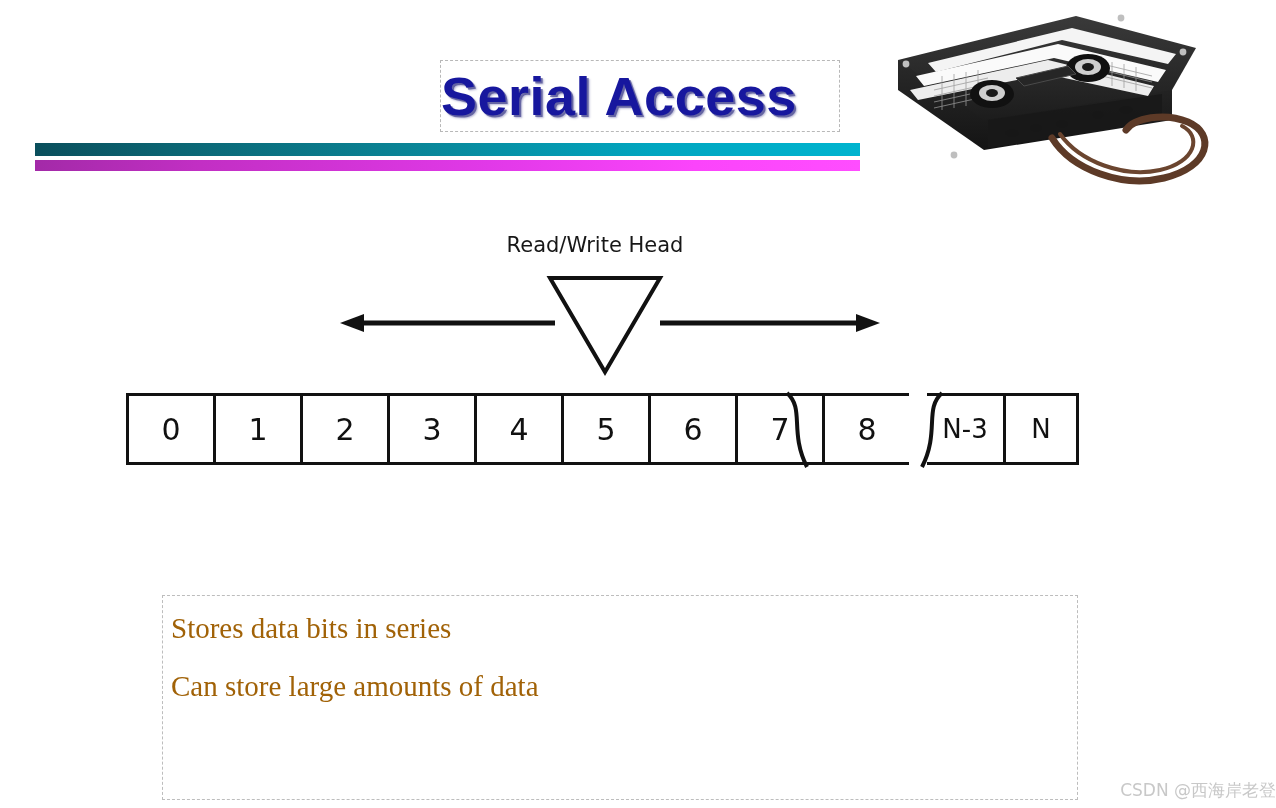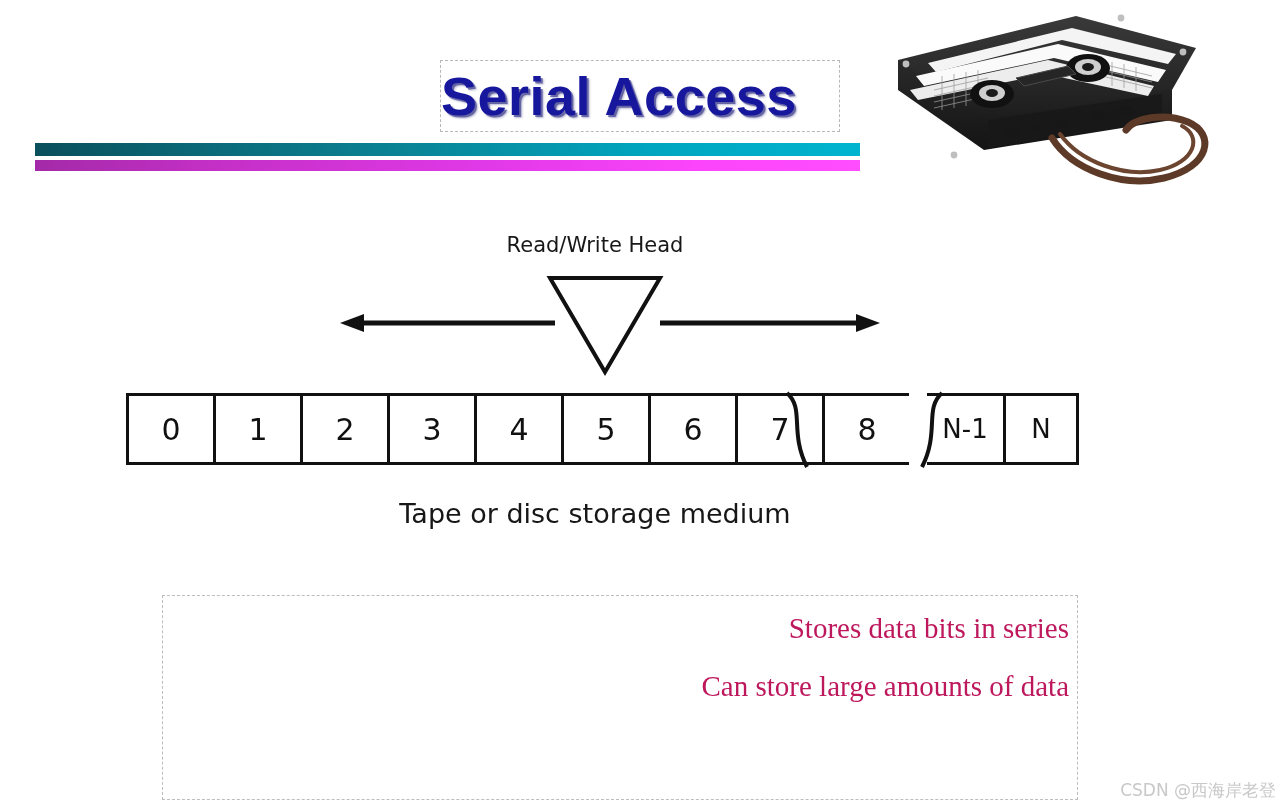--- a/index.html
+++ b/index.html
@@ -126,23 +126,22 @@
     position: absolute;
     left: 162px; top: 595px;
     width: 916px; height: 205px;
     border: 1px dashed #bdbdbd;
     padding: 12px 8px 0 8px;
   }
   .text-line {
     font-family: "Liberation Serif", serif;
     font-size: 29px;
     line-height: 1.38;
-    color: #be185d;
+    color: #a16207;
     margin: 0 0 18px 0;
-    text-align: right;
   }
   .text-line.last { margin-bottom: 10px; }
 
   
   .watermark {
     position: absolute;
     right: 0; bottom: 6px;
     font-family: "DejaVu Sans", sans-serif;
     font-size: 17px;
     color: #c8c8c8;
@@ -245,33 +244,32 @@
       <div class="cell">1</div>
       <div class="cell">2</div>
       <div class="cell">3</div>
       <div class="cell">4</div>
       <div class="cell">5</div>
       <div class="cell">6</div>
       <div class="cell">7</div>
       <div class="cell">8</div>
     </div>
     <div class="cells-right">
-      <div class="cell narrow">N-1</div>
+      <div class="cell narrow">N-3</div>
       <div class="cell narrow">N</div>
     </div>
   </div>
 
   <svg class="tear-left" viewBox="0 0 28 78">
     <path d="M4,2 C22,18 6,40 24,76" fill="none" stroke="#111" stroke-width="4"></path>
   </svg>
   <svg class="tear-right" viewBox="0 0 30 78" style="left:918px;">
     <path d="M24,2 C6,18 22,40 4,76" fill="none" stroke="#111" stroke-width="4"></path>
   </svg>
 
-  <div class="medium-caption">Tape or disc storage medium</div>
 
   <div class="text-box">
     <p class="text-line">Stores data bits in series</p>
     <p class="text-line last">Can store large amounts of data</p>
   </div>
 
   <div class="watermark">CSDN @西海岸老登</div>
 
 </div>
 

